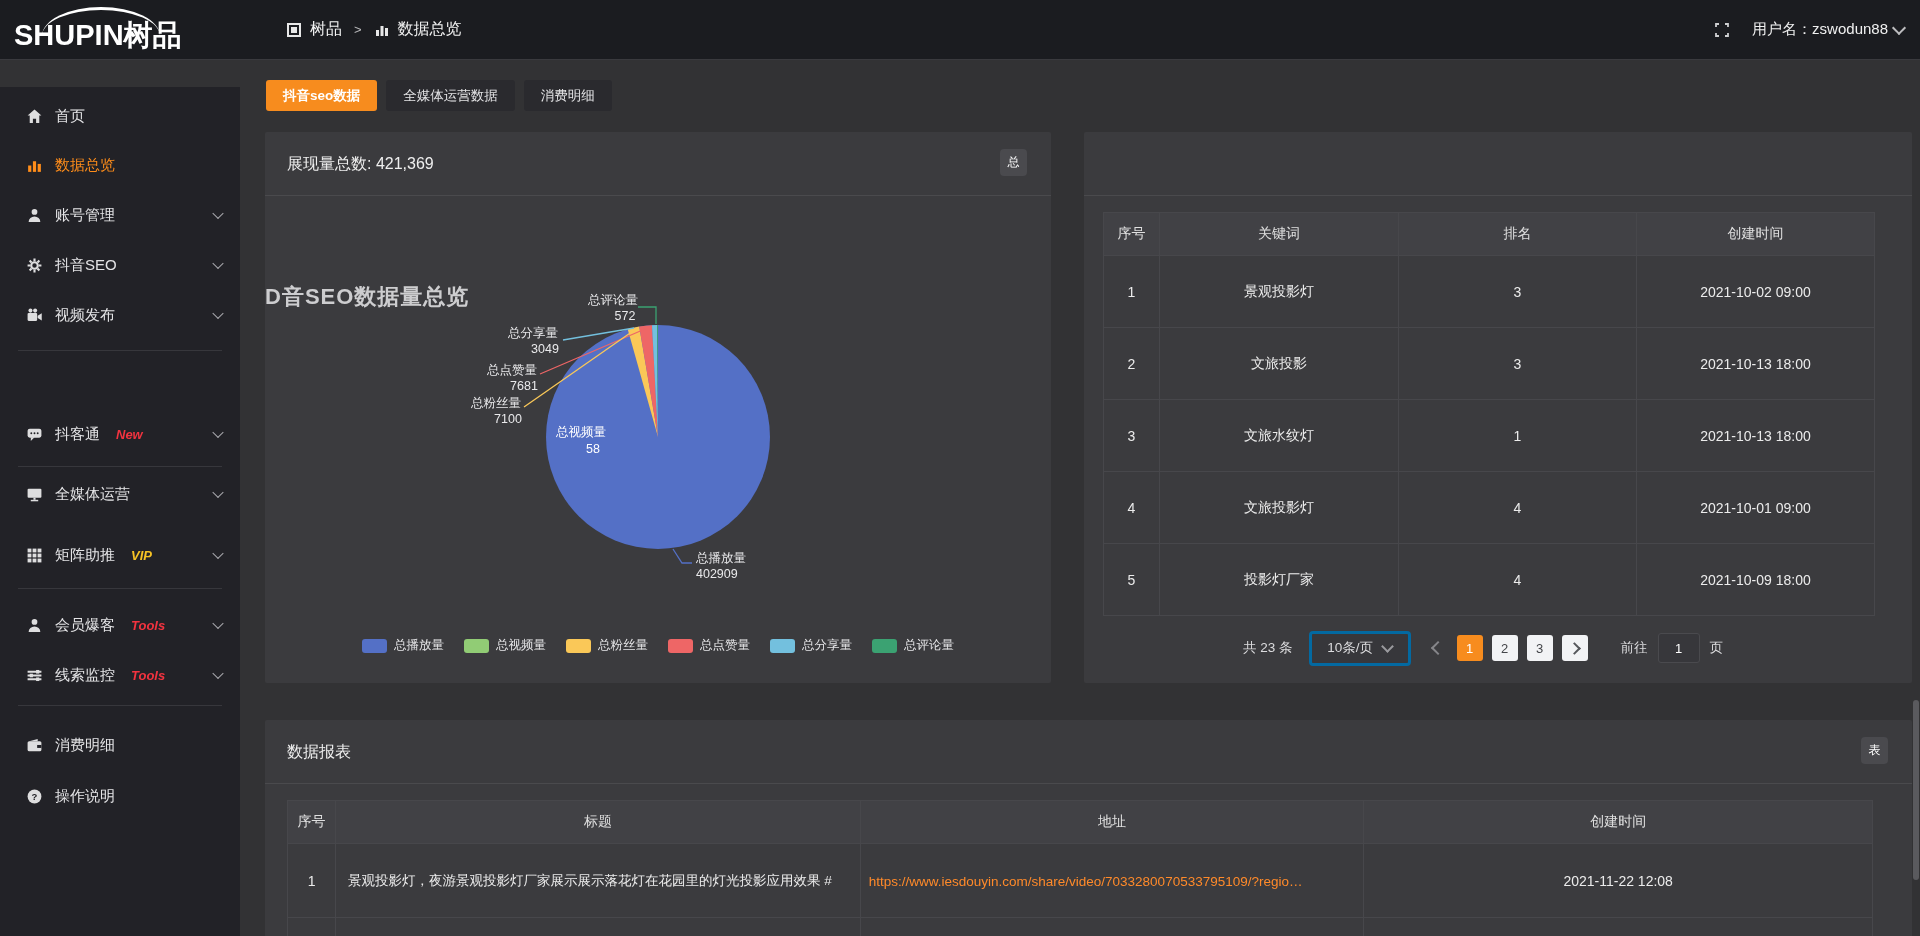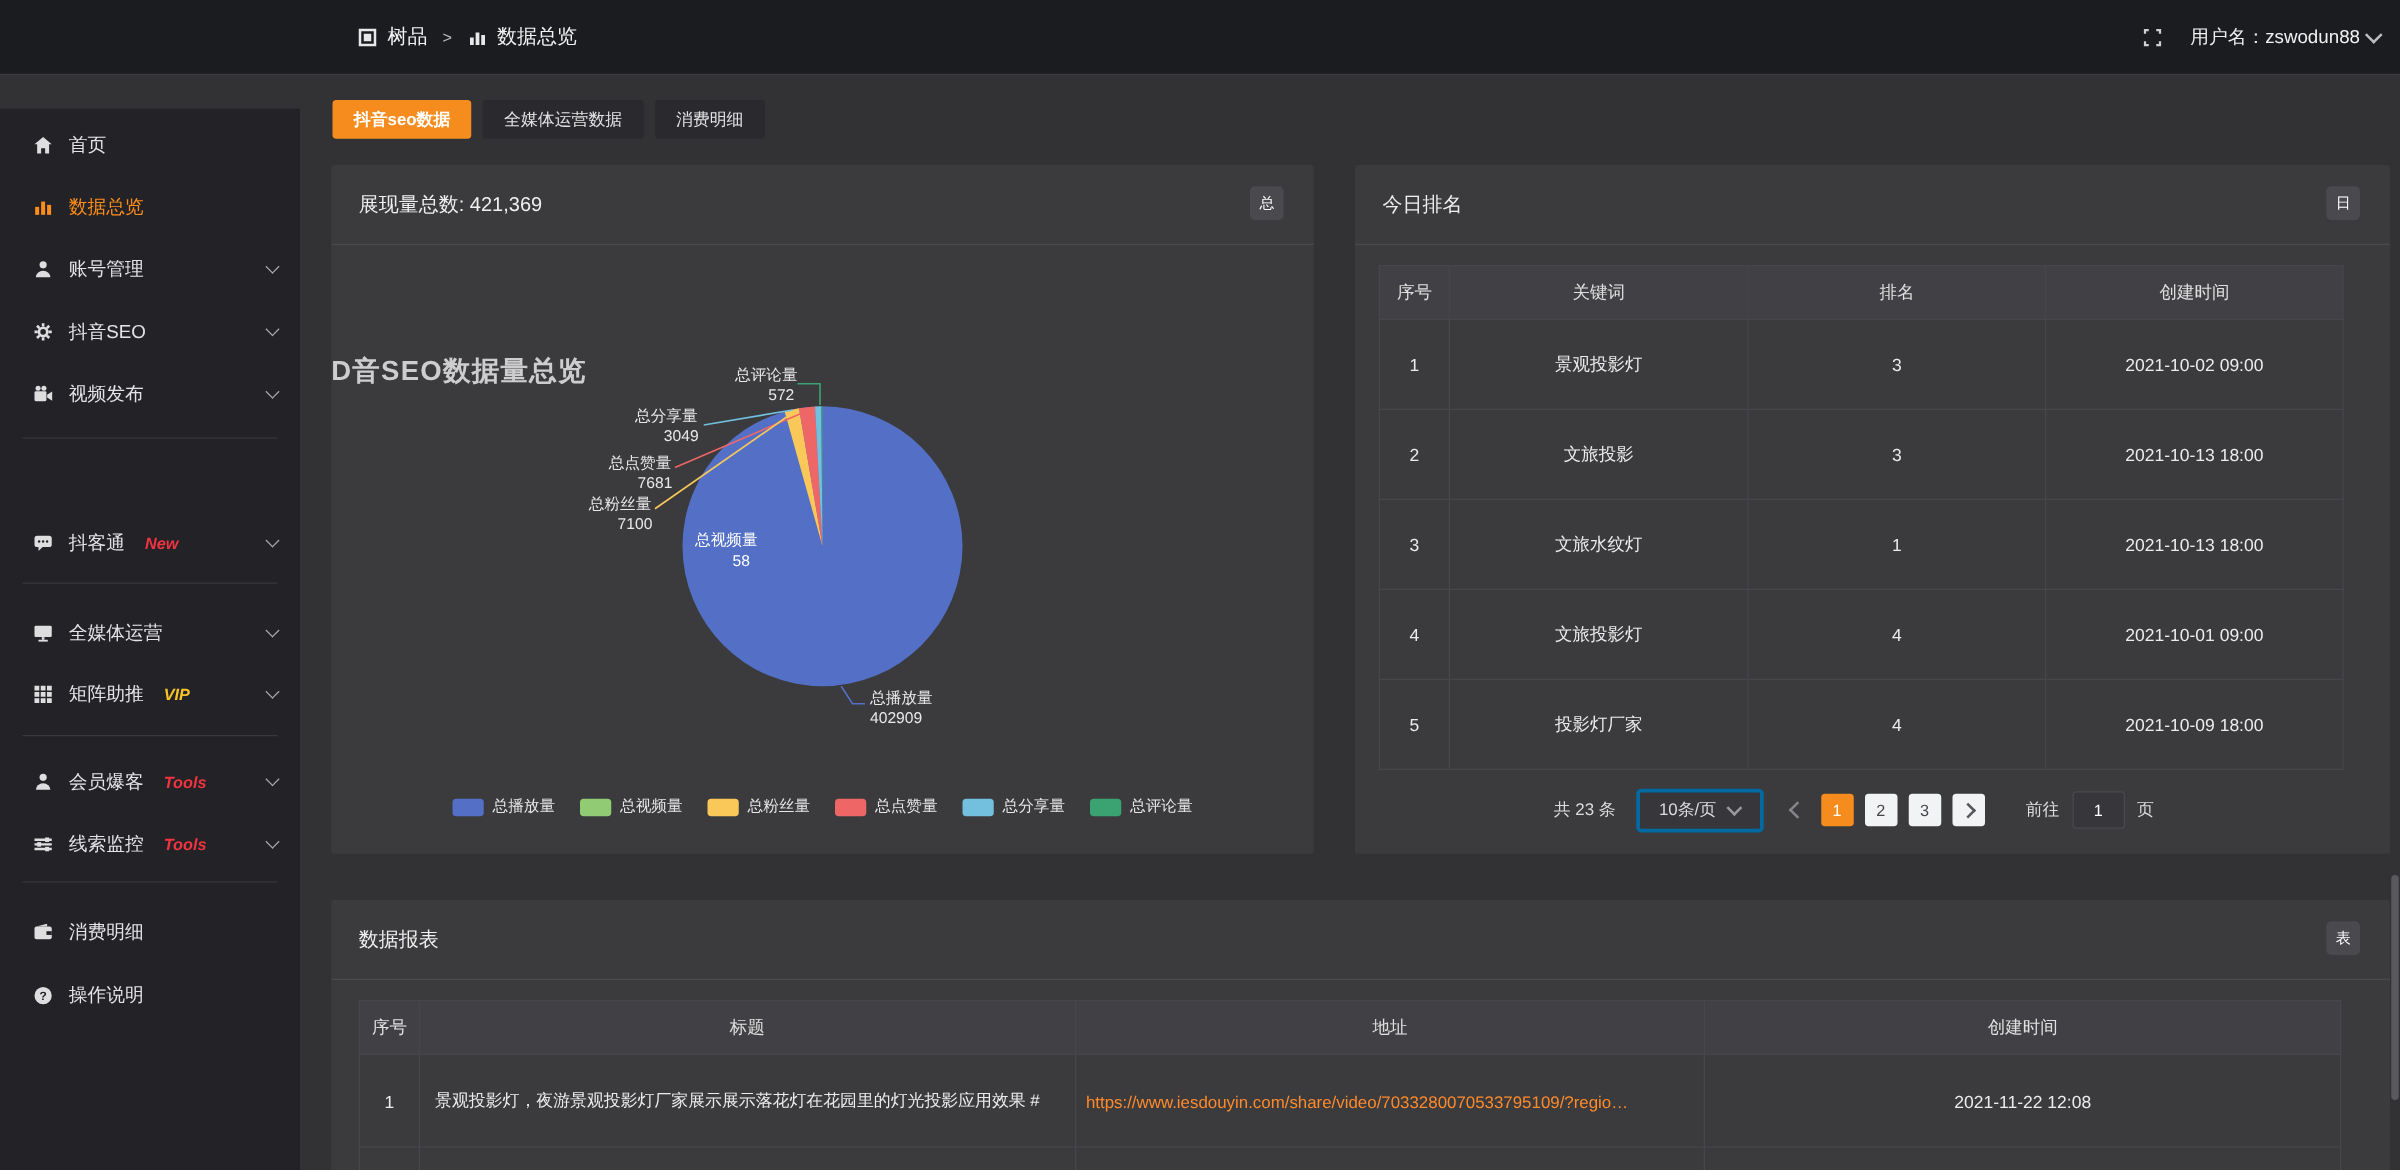--- a/index.html
+++ b/index.html
@@ -75,20 +75,24 @@
   .legend{position:absolute;left:0;top:505px;width:786px;display:flex;justify-content:center;gap:20px;}
   .legend-item{display:flex;align-items:center;gap:7px;font-size:12.5px;color:#e6e6e8;cursor:pointer;}
   .sw{width:25px;height:14px;border-radius:3px;}
   svg text{font-family:"Liberation Sans","DejaVu Sans",sans-serif;}
   .scrollbar-thumb{position:absolute;right:1px;top:700px;width:6px;height:180px;background:#5a5a5e;border-radius:3px;}
 </style>
 </head>
 <body>
 
 <div class="topbar">
+  <div class="logo">
+    <div class="logo-arc"></div>
+    <div class="logo-text"><span>SHUPIN</span><span class="logo-cjk">树品</span></div>
+  </div>
   <div class="breadcrumb">
     <svg class="fs-icon" width="15" height="15" viewBox="0 0 16 16">
         <rect x="2" y="2" width="12" height="12" fill="none" stroke="#e8e8e8" stroke-width="2"></rect>
         <rect x="5" y="5" width="6" height="6" fill="#e8e8e8"></rect>
       </svg>
     <span>树品</span>
     <span class="bc-sep">&gt;</span>
     <svg class="fs-icon" width="15" height="15" viewBox="0 0 16 16">
         <rect x="2" y="8" width="3" height="6" fill="#e8e8e8"></rect>
         <rect x="6.5" y="4" width="3" height="10" fill="#e8e8e8"></rect>
@@ -157,21 +161,21 @@
         <path d="M4.5 10.5 V14 L8 10.5 Z" fill="#dededf"></path>
         <circle cx="5" cy="6.8" r="0.9" fill="#222227"></circle>
         <circle cx="8" cy="6.8" r="0.9" fill="#222227"></circle>
         <circle cx="11" cy="6.8" r="0.9" fill="#222227"></circle>
       </svg>
     <span>抖客通</span>
     <span class="side-badge badge-red">New</span>
     <span class="side-arrow"></span>
   </div>
   <div class="side-div" style="top:379px"></div>
-  <div class="side-item" style="top:397px">
+  <div class="side-item" style="top:385px">
     <svg class="s-icon" viewBox="0 0 16 16">
         <rect x="1.5" y="2.5" width="13" height="8.5" rx="1" fill="#dededf"></rect>
         <rect x="7" y="11" width="2" height="2" fill="#dededf"></rect>
         <rect x="4.5" y="13" width="7" height="1.4" fill="#dededf"></rect>
       </svg>
     <span>全媒体运营</span>
     <span class="side-arrow"></span>
   </div>
   <div class="side-item" style="top:446px">
     <svg class="s-icon" viewBox="0 0 16 16">
@@ -300,24 +304,20 @@
         <span>总分享量</span>
       </div>
     <div class="legend-item">
         <span class="sw" style="background:#3ba272"></span>
         <span>总评论量</span>
       </div>
   </div>
 </div>
 
 <div class="panel" id="panel-right">
-  <div class="panel-head">
-    <div class="panel-title">今日排名</div>
-    <div class="panel-btn">日</div>
-  </div>
   <div class="panel-divider"></div>
   <table class="dark" id="rank-table">
     <colgroup>
         <col style="width:56px">
         <col style="width:239px">
         <col style="width:238px">
         <col style="width:238px">
       </colgroup>
     <thead>
       <tr>

